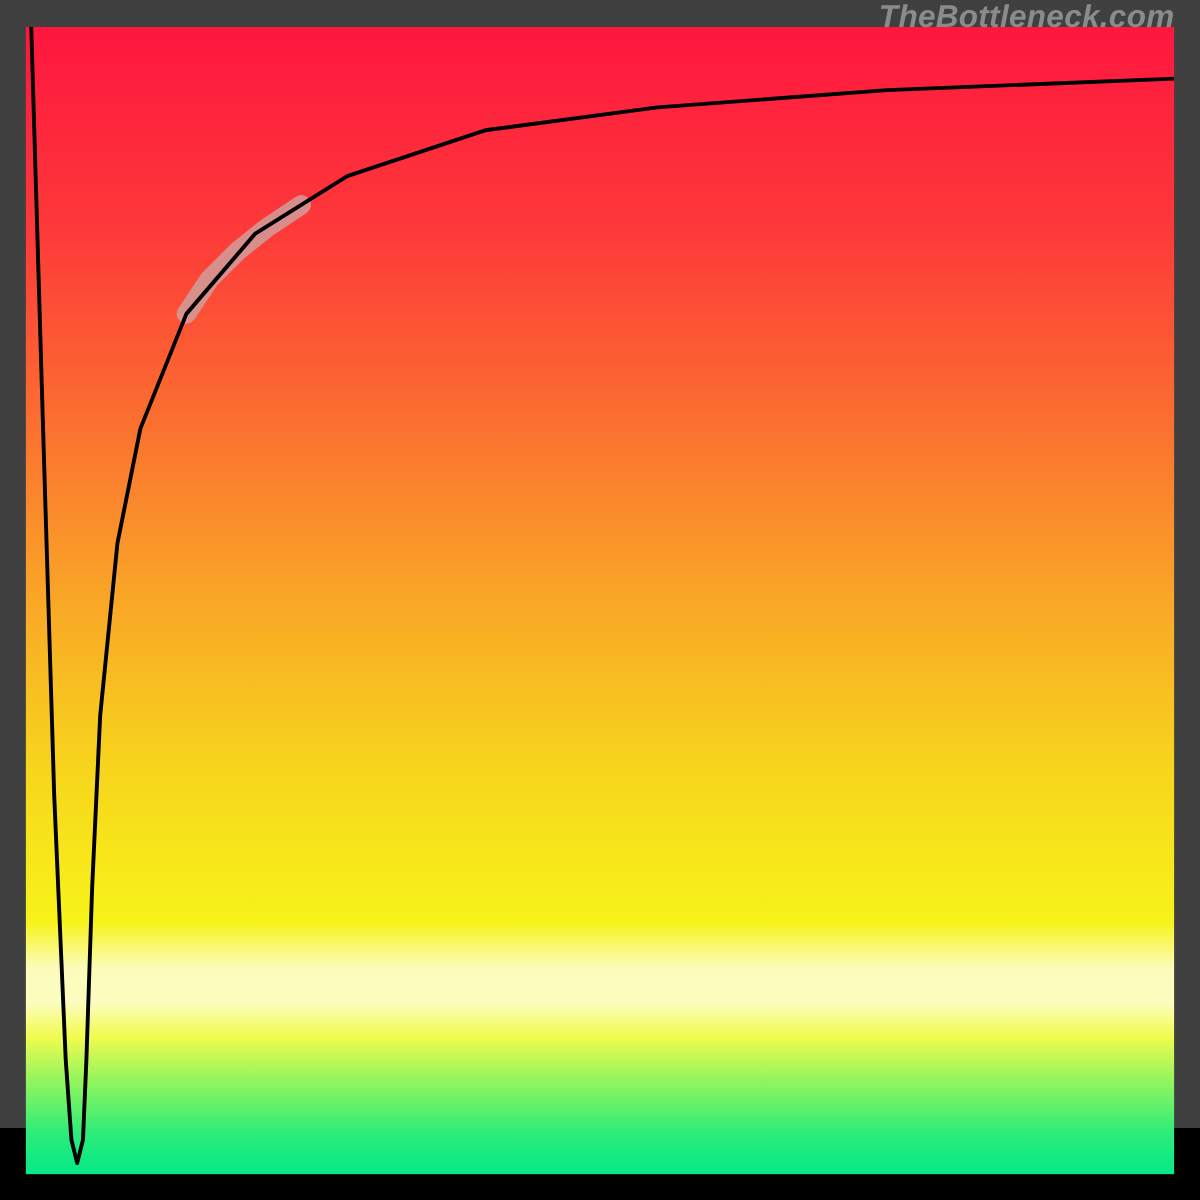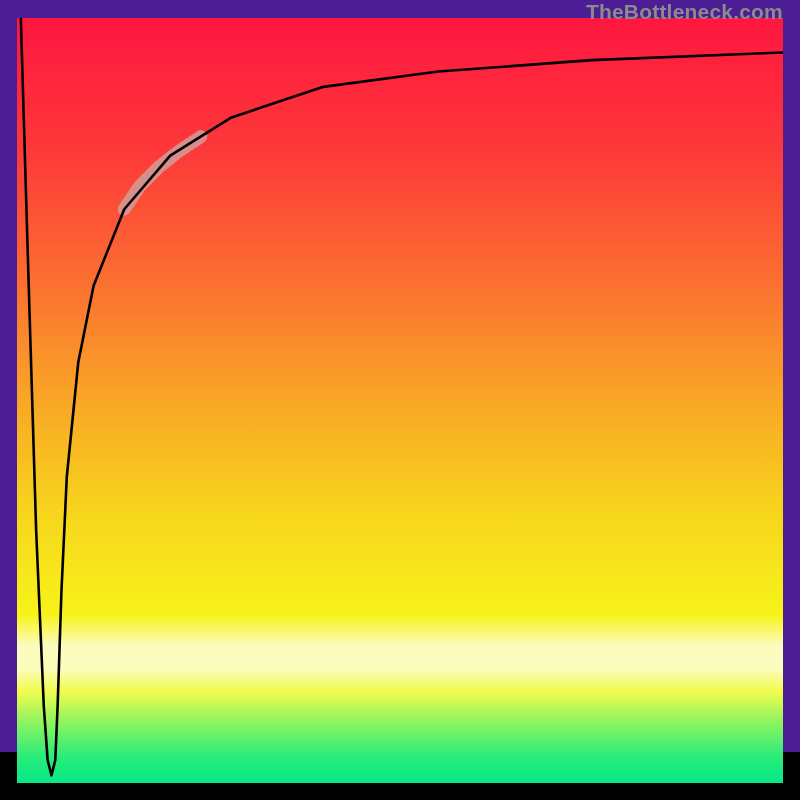--- a/index.html
+++ b/index.html
@@ -9,21 +9,22 @@
     height: 800px;
     background: #000;
     overflow: hidden;
   }
   .frame {
     position: absolute;
     left: 0;
     top: 0;
     width: 800px;
     height: 752px;
-    background: #4c1d95;
+    background: #404040;
+    font-style: italic;
   }
   .plot {
     position: absolute;
     left: 17px;
     top: 18px;
     width: 766px;
     height: 765px;
     overflow: hidden;
   }
   .plot svg {

